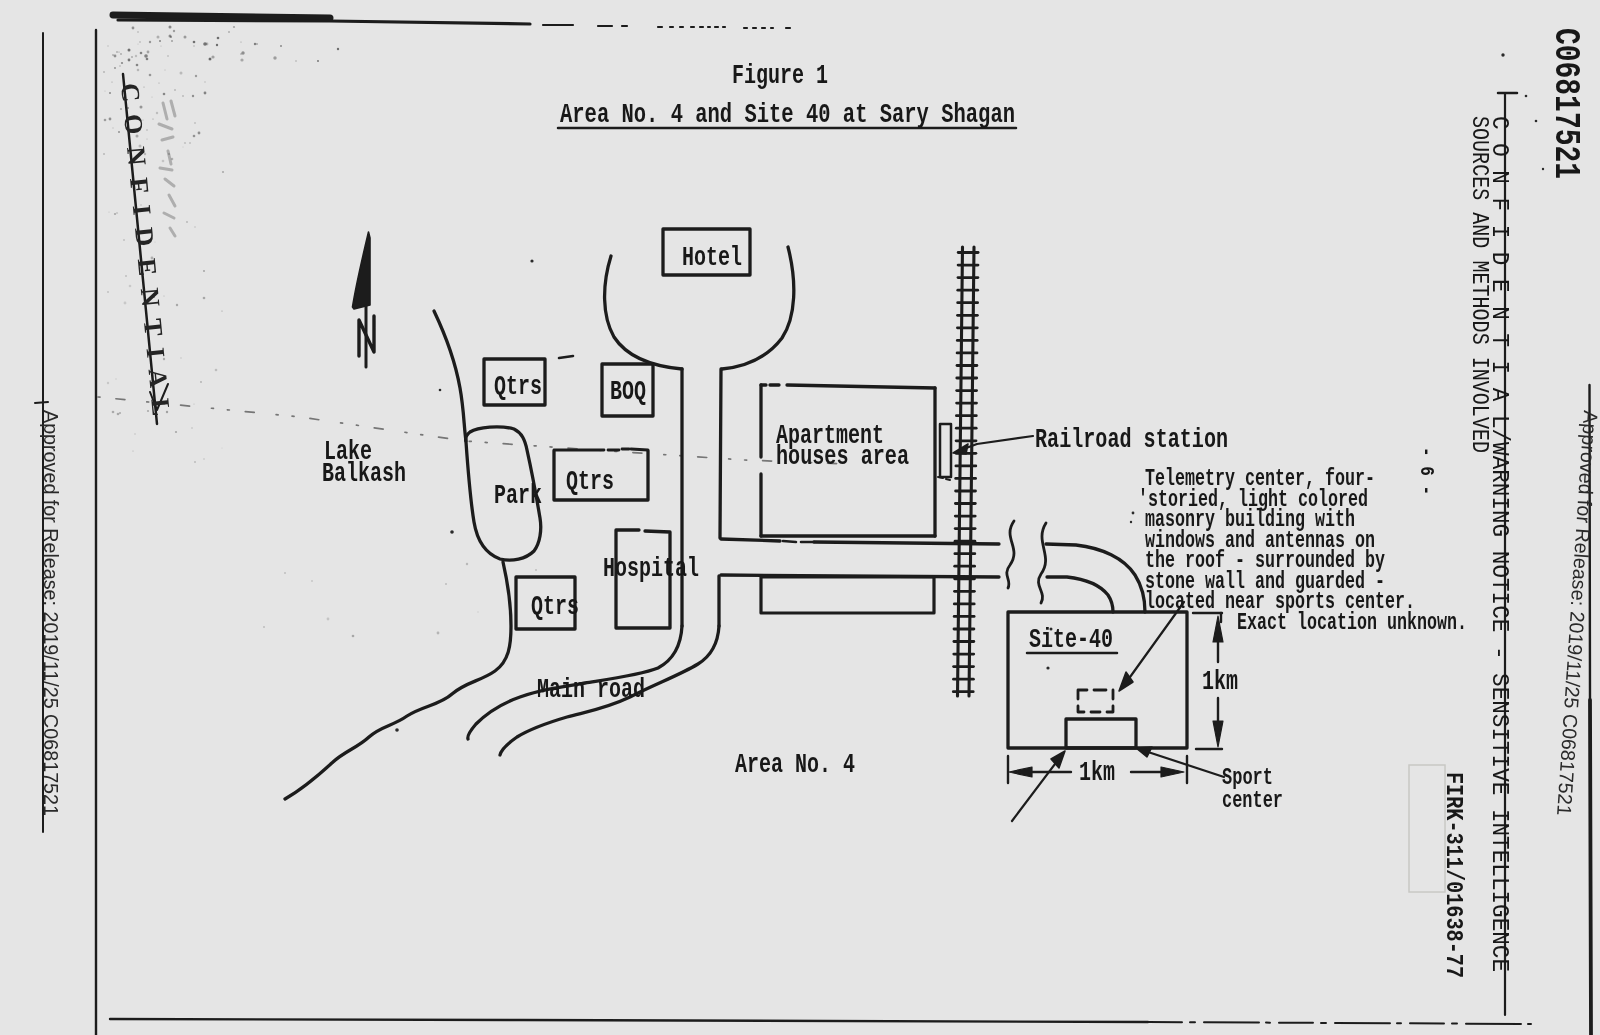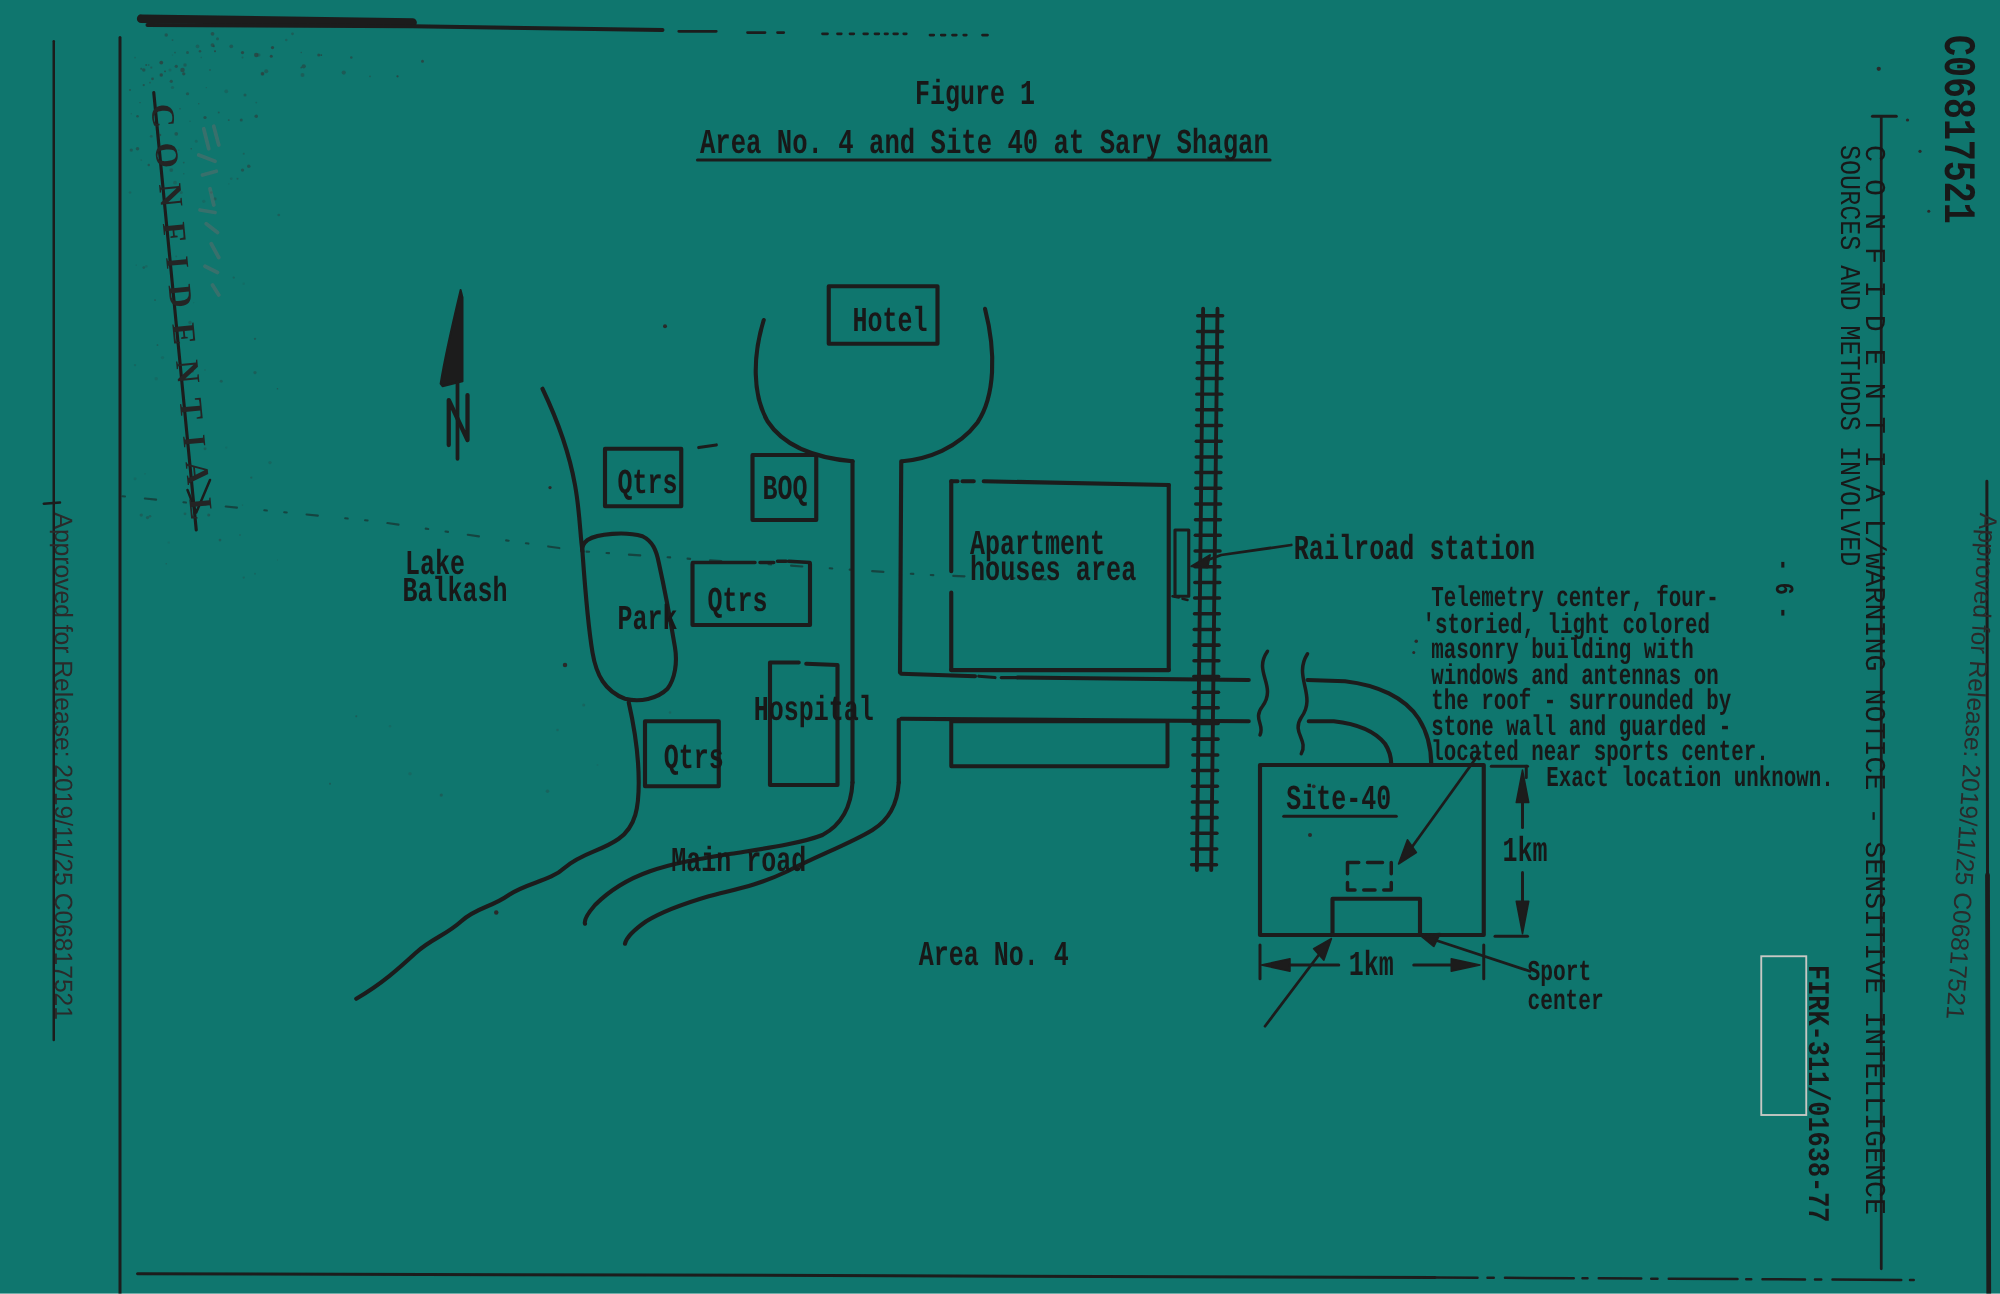--- a/index.html
+++ b/index.html
@@ -1,16 +1,16 @@
 <!DOCTYPE html>
 <html><head>
 <meta charset="utf-8">
 <style>
   html,body { margin:0; padding:0; background:#ffffff; }
-  .page { position:relative; width:1600px; height:1035px; background:#0f766e; overflow:hidden; }
+  .page { position:relative; width:1600px; height:1035px; background:#e5e5e5; overflow:hidden; }
   svg text { font-family:"Liberation Mono", monospace; font-weight:bold; fill:#181818; }
   svg text.sans { font-family:"Liberation Sans", sans-serif; font-weight:normal; fill:#2a2a2a; }
   svg text.stamp { font-family:"Liberation Serif", serif; font-weight:bold; fill:#242424; }
 </style>
 </head>
 <body>
 <div class="page">
 <svg width="1600" height="1035" viewBox="0 0 1600 1035">
 <g fill="none" stroke="#1c1c1c" stroke-width="3.3" stroke-linecap="round" stroke-linejoin="round">
 

